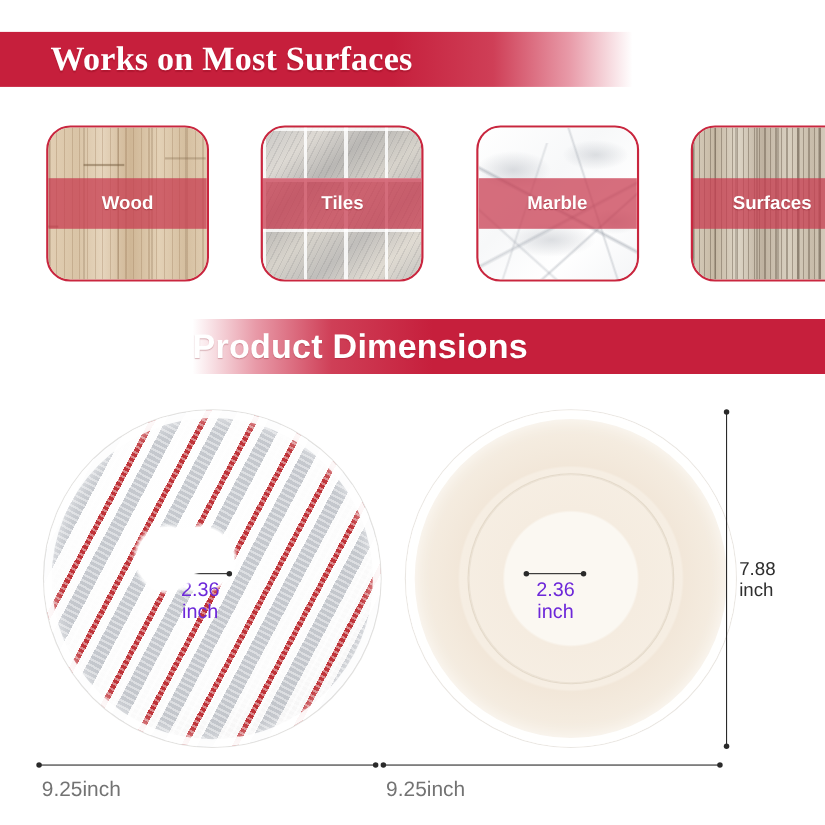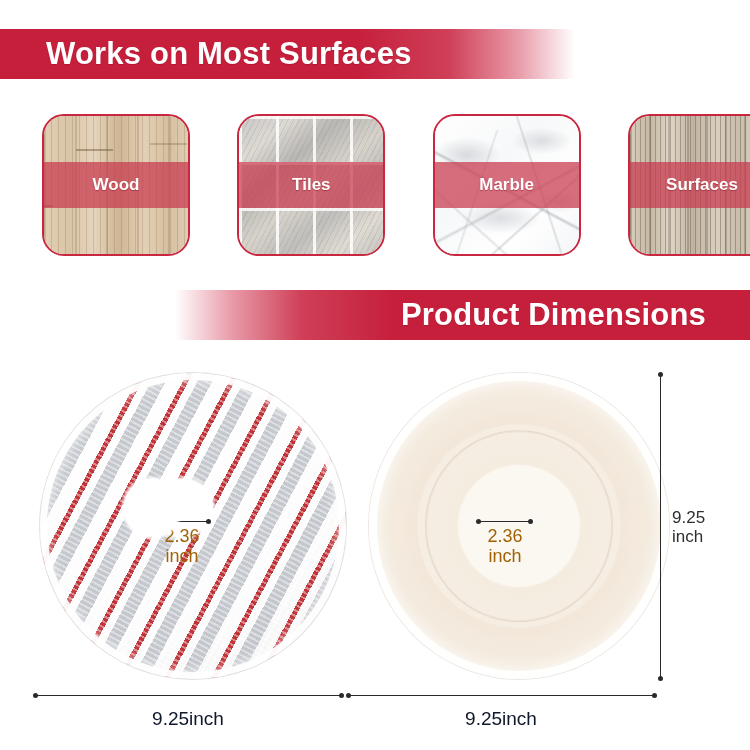--- a/index.html
+++ b/index.html
@@ -29,30 +29,30 @@
   }
 
   .banner-left {
     left: 0;
     top: 29px;
     width: 575px;
     background: linear-gradient(to right,
         #c61f3c 0%, #c61f3c 62%, #cf3f57 78%, #e89aa8 90%, #ffffff 100%);
     justify-content: flex-start;
     padding-left: 46px;
+    font-family: Liberation Serif, serif;
   }
 
   .banner-right {
     right: 0;
     top: 290px;
     width: 575px;
     background: linear-gradient(to left,
         #c61f3c 0%, #c61f3c 62%, #cf3f57 78%, #e89aa8 90%, #ffffff 100%);
-    justify-content: flex-end;
-    padding-right: 44px;
+    padding-right: 20px;
   }
 
   .banner-title {
     color: #ffffff;
     font-size: 31px;
     font-weight: bold;
     letter-spacing: 0.2px;
     white-space: nowrap;
     text-shadow: 0 1px 1px rgba(120,0,18,0.28);
   }
@@ -311,32 +311,32 @@
   .dim-text {
     position: absolute;
     color: #2e2e2e;
     font-size: 17px;
     line-height: 19px;
     white-space: nowrap;
   }
 
   .dim-text-hole {
     position: absolute;
-    color: #a16207;
+    color: #6d28d9;
     font-size: 18px;
     line-height: 20px;
     text-align: center;
     white-space: nowrap;
   }
 
   .dim-text-bottom {
     position: absolute;
-    color: #0f172a;
+    color: #737373;
     font-size: 19px;
-    text-align: center;
+    text-align: left;
     white-space: nowrap;
   }
 </style>
 </head>
 <body>
 
 <div id="page">
 
   <div class="banner banner-left">
     <span class="banner-title">Works on Most Surfaces</span>
@@ -393,21 +393,21 @@
     <div class="pad-hole" id="hole-right"></div>
 
     <div class="dim-line-h" style="left:478px; top:171px; width:53px;"></div>
     <div class="dim-text-hole" style="left:463px; top:176px; width:84px;">
       <div>2.36</div>
       <div>inch</div>
     </div>
 
     <div class="dim-line-v" style="left:660px; top:24px; height:305px;"></div>
     <div class="dim-text" style="left:672px; top:158px;">
-      <div>9.25</div>
+      <div>7.88</div>
       <div>inch</div>
     </div>
 
     <div class="dim-line-h" style="left:35px; top:345px; width:307px;"></div>
     <div class="dim-text-bottom" style="left:38px; top:358px; width:300px;">9.25inch</div>
 
     <div class="dim-line-h" style="left:348px; top:345px; width:307px;"></div>
     <div class="dim-text-bottom" style="left:351px; top:358px; width:300px;">9.25inch</div>
 
   </div>

